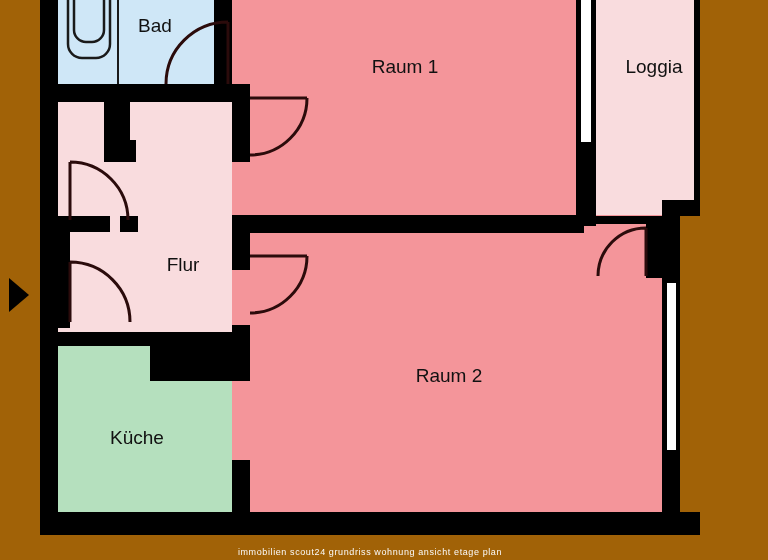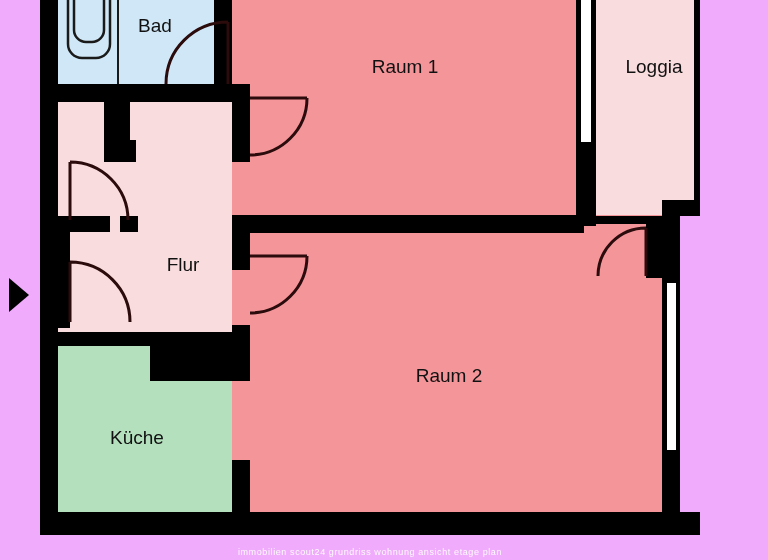--- a/index.html
+++ b/index.html
@@ -10,21 +10,21 @@
   body {
     width: 768px;
     height: 560px;
     font-family: "Liberation Sans", sans-serif;
     overflow: hidden;
   }
   #floorplan-root {
     position: relative;
     width: 768px;
     height: 560px;
-    background: #f0abfc;
+    background: #a16207;
   }
   #floorplan-svg {
     position: absolute;
     left: 0;
     top: 0;
     width: 768px;
     height: 560px;
     display: block;
   }
   .room-label {

